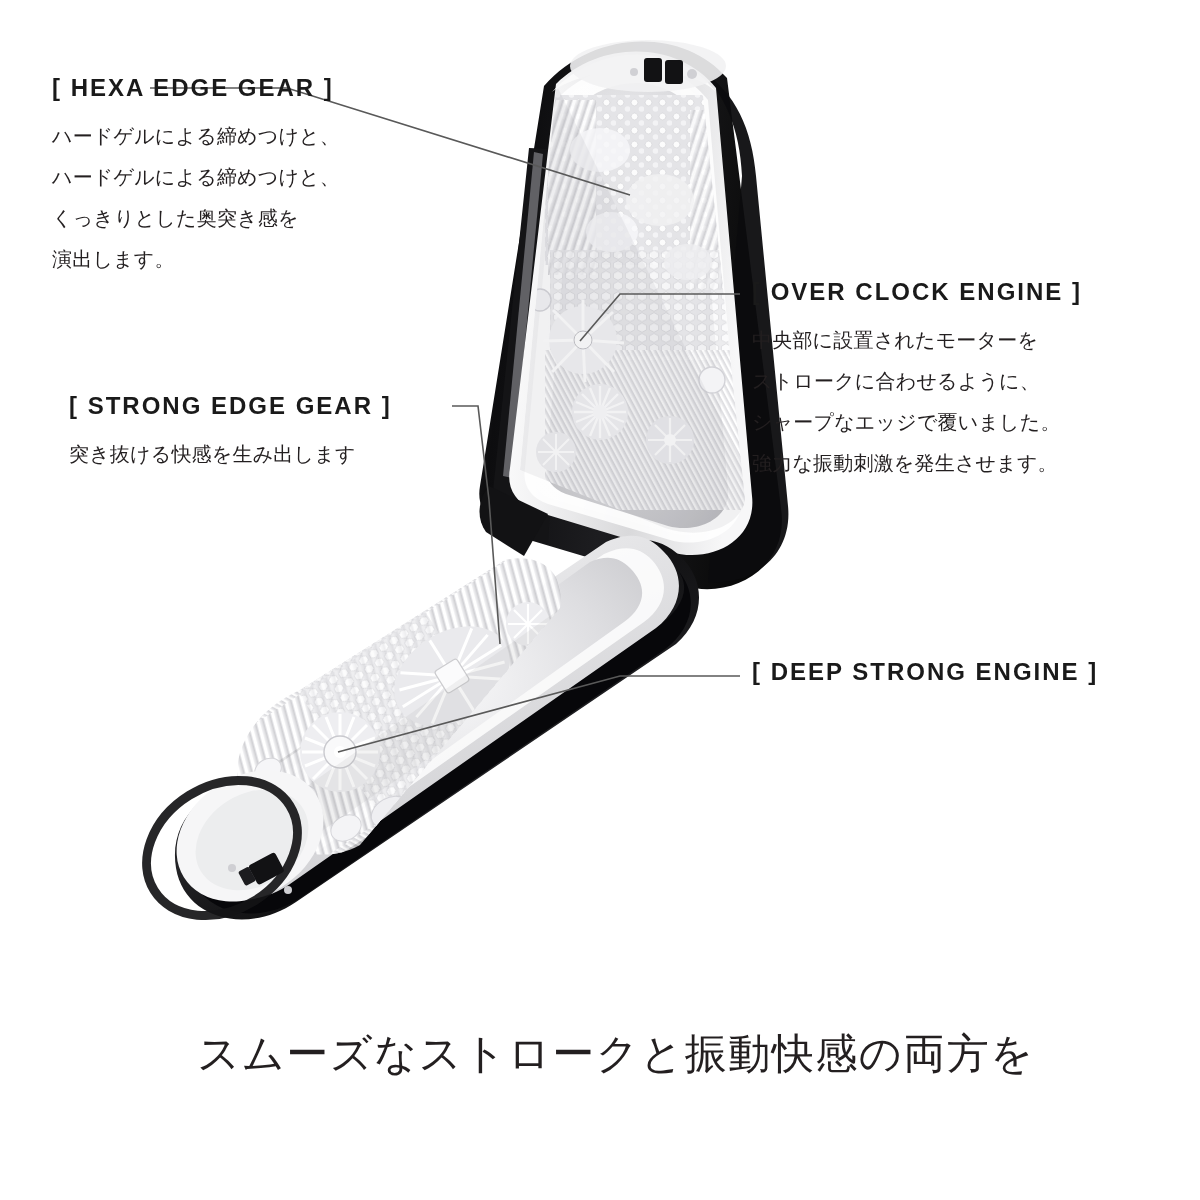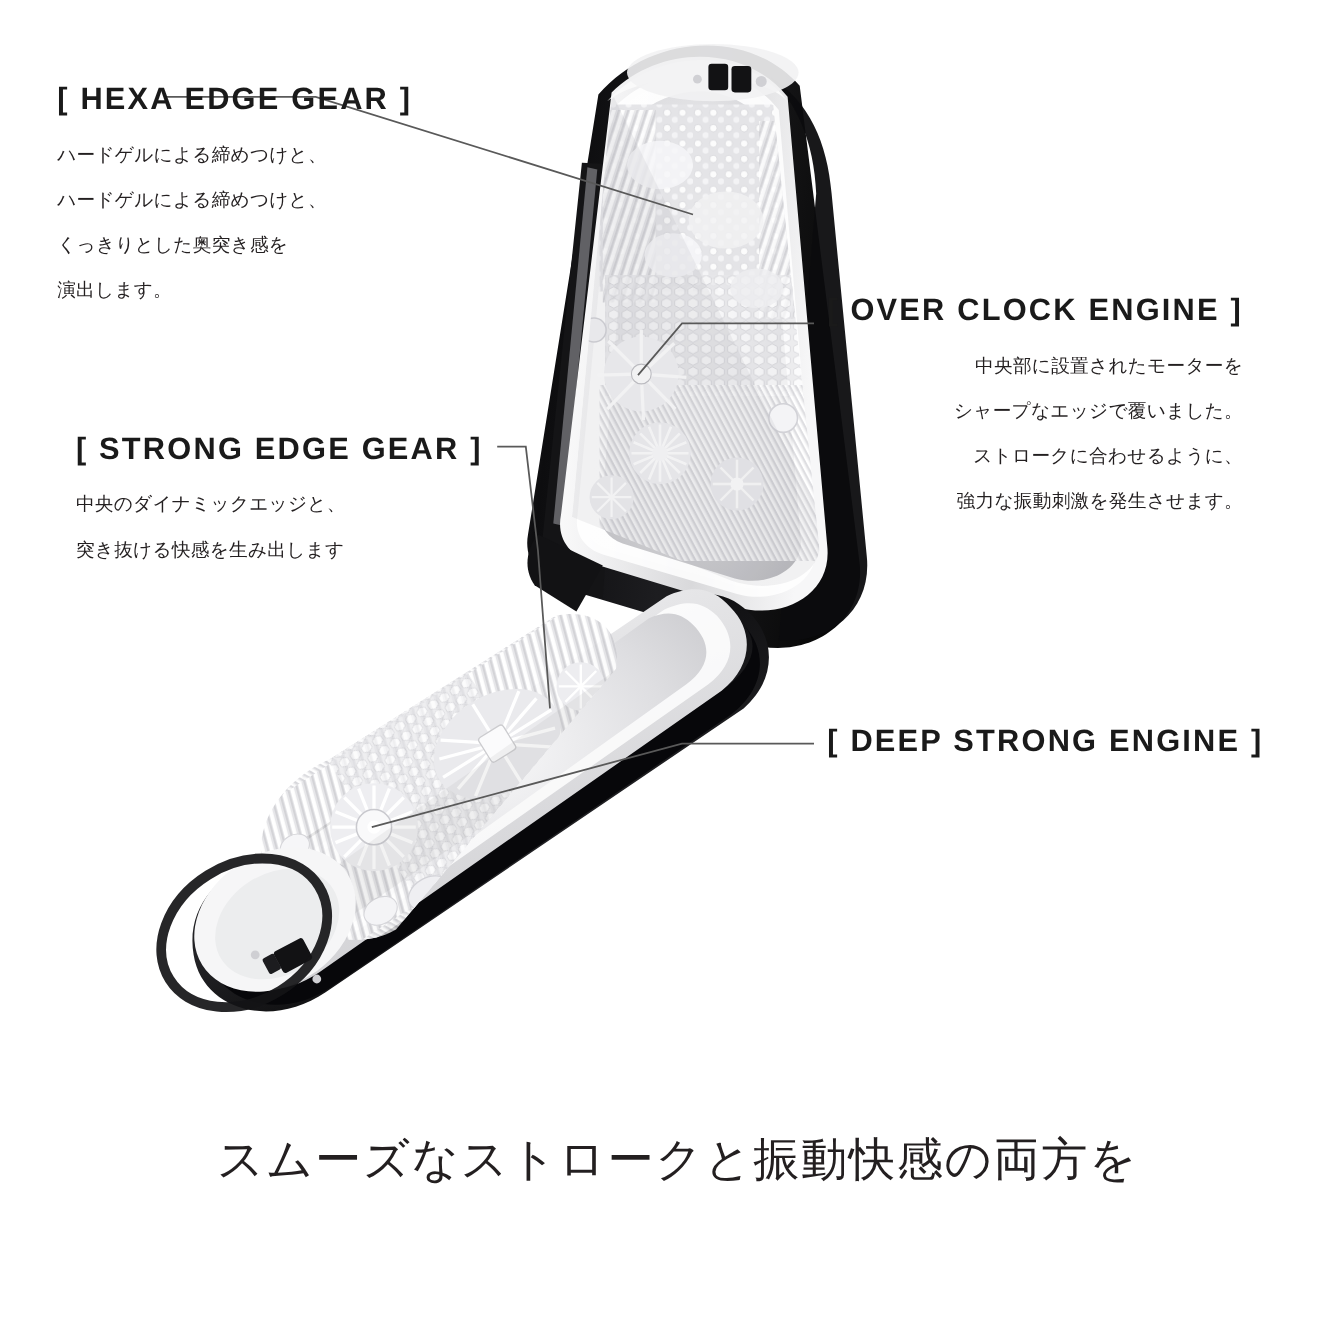--- a/index.html
+++ b/index.html
@@ -23,41 +23,41 @@
     left: 0; top: 0;
     width: 1200px;
     height: 980px;
     pointer-events: none;
   }
   #product-svg { display: block; width: 1200px; height: 980px; }
 
   
   .callout { position: absolute; }
   .callout-title {
-    font-size: 28px;
+    font-size: 24px;
     font-weight: bold;
     letter-spacing: 2.0px;
     color: #1a1a1a;
     white-space: nowrap;
     line-height: 1.15;
     margin: 0 0 14px 0;
   }
   .callout-body { margin: 0; }
   .callout-body .ln {
     display: block;
-    font-size: 17px;
+    font-size: 20px;
     line-height: 41px;
     color: #231f20;
     letter-spacing: 0.2px;
     white-space: nowrap;
   }
 
   #callout-hexa        { left: 52px;  top: 74px;  }
   #callout-strong      { left: 69px;  top: 392px; }
-  #callout-overclock   { left: 752px; top: 266px; text-align: right; }
+  #callout-overclock   { left: 752px; top: 278px; }
   #callout-deepimpact  { left: 752px; top: 658px; }
 
   
   #tagline {
     position: absolute;
     left: 16px;
     top: 1022px;
     width: 1200px;
     text-align: center;
   }
@@ -362,31 +362,30 @@
       <span class="ln">ハードゲルによる締めつけと、</span>
       <span class="ln">ハードゲルによる締めつけと、</span>
       <span class="ln">くっきりとした奥突き感を</span>
       <span class="ln">演出します。</span>
     </div>
   </div>
 
   <div class="callout" id="callout-strong">
     <div class="callout-title">[ STRONG EDGE GEAR ]</div>
     <div class="callout-body">
-      <span class="ln">中央のダイナミックエッジと、</span>
       <span class="ln">突き抜ける快感を生み出します</span>
     </div>
   </div>
 
   <div class="callout" id="callout-overclock">
     <div class="callout-title">[ OVER CLOCK ENGINE ]</div>
     <div class="callout-body">
       <span class="ln">中央部に設置されたモーターを</span>
+      <span class="ln">ストロークに合わせるように、</span>
       <span class="ln">シャープなエッジで覆いました。</span>
-      <span class="ln">ストロークに合わせるように、</span>
       <span class="ln">強力な振動刺激を発生させます。</span>
     </div>
   </div>
 
   <div class="callout" id="callout-deepimpact">
     <div class="callout-title">[ DEEP STRONG ENGINE ]</div>
   </div>
 
   <div id="tagline">
     <span class="tl tl-1">スムーズなストロークと振動快感の両方を</span>

